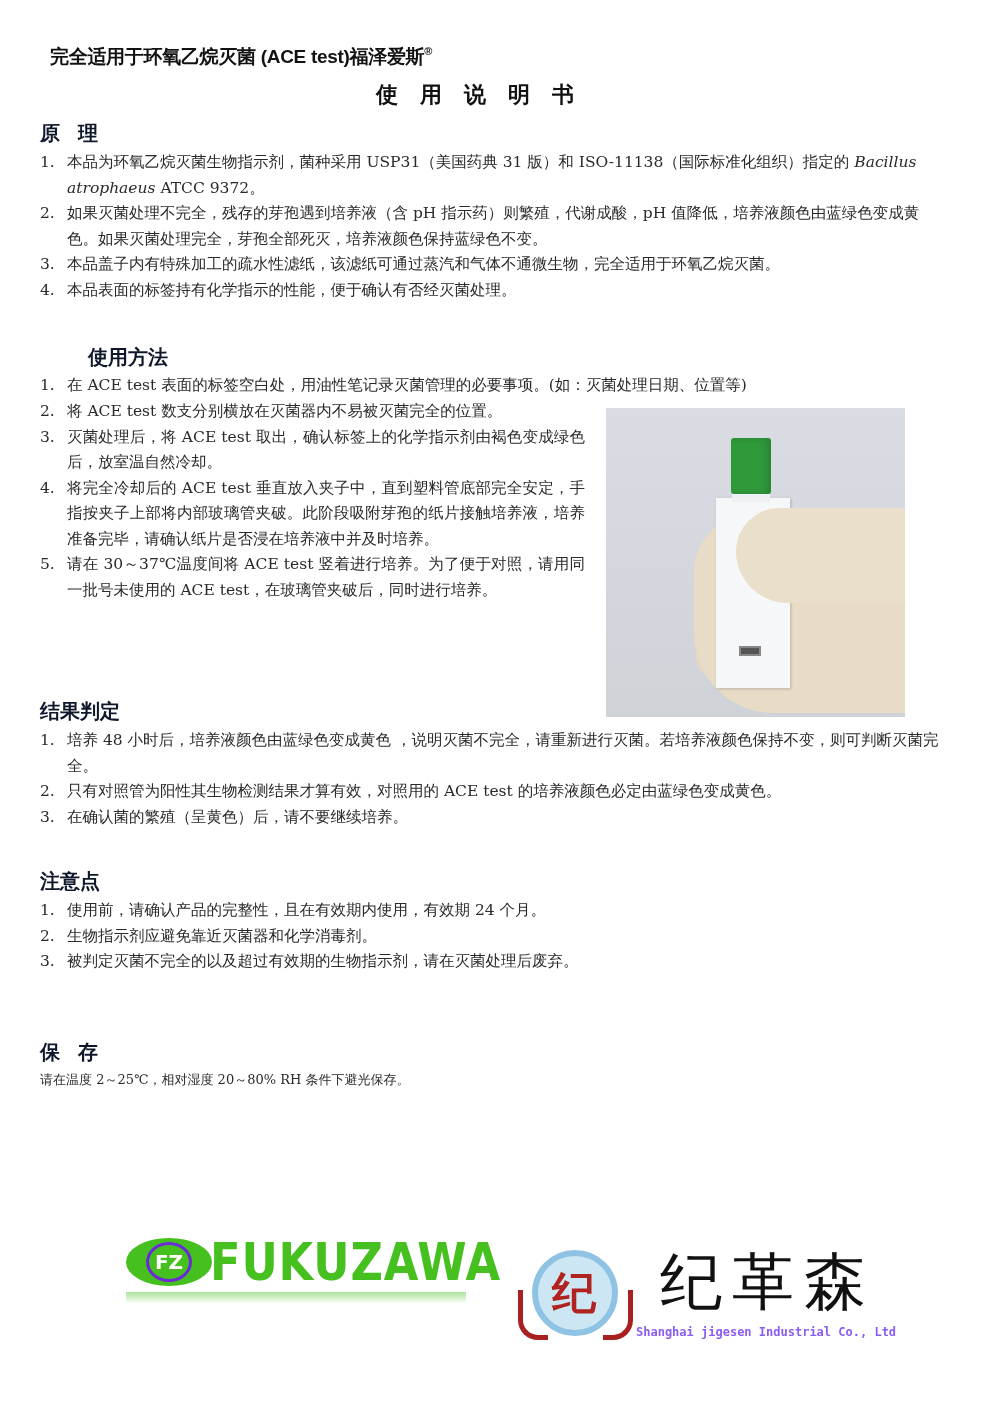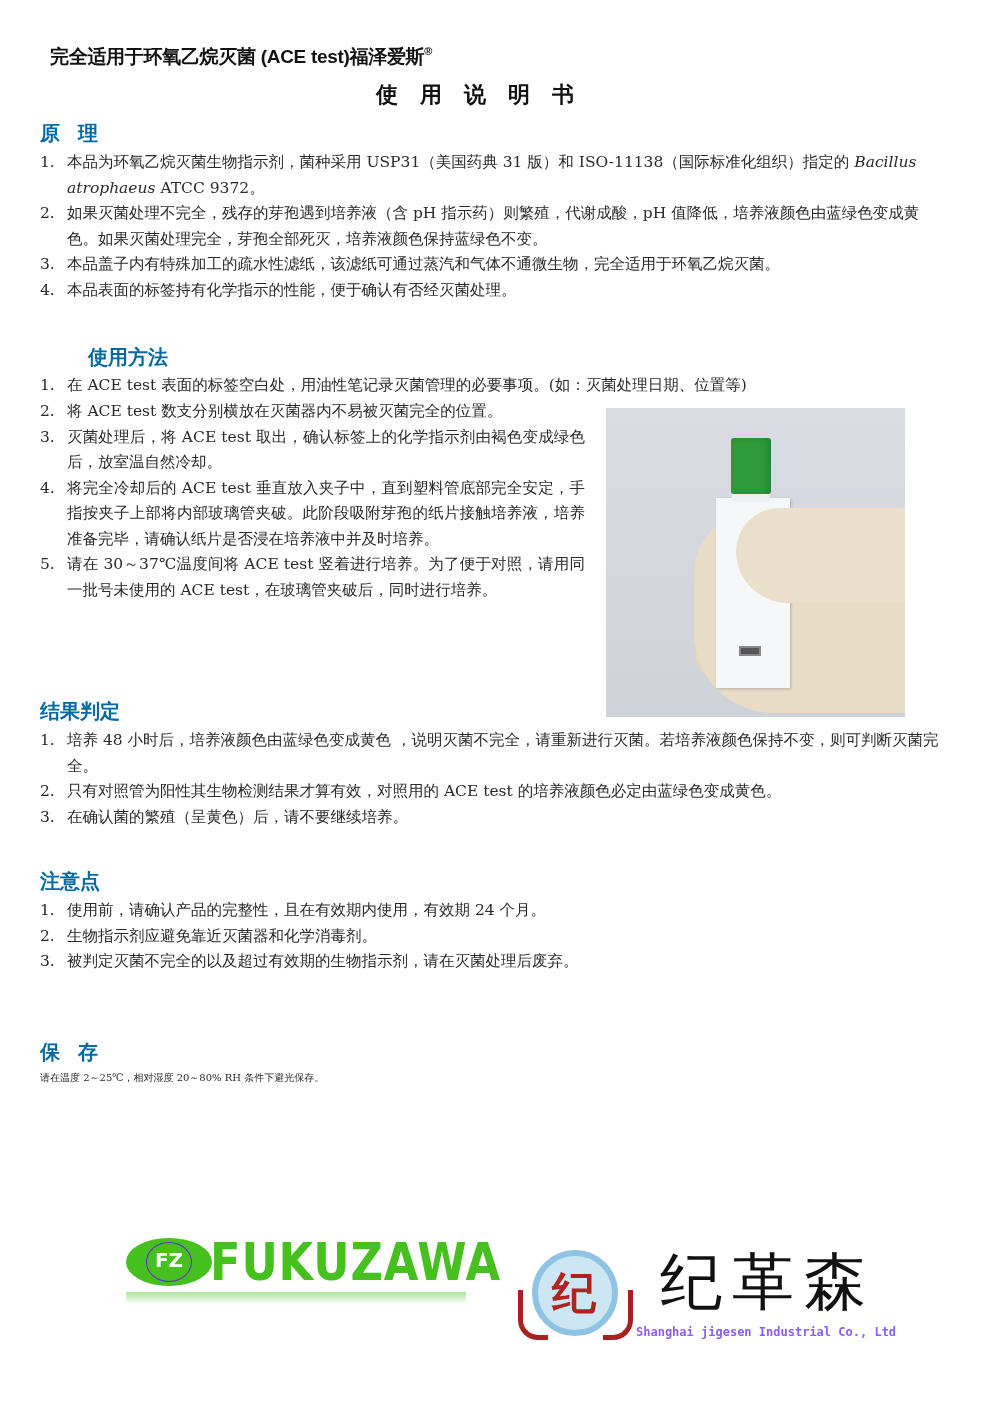--- a/index.html
+++ b/index.html
@@ -13,55 +13,55 @@
   }
   .doc-title sup { font-size: 11px; vertical-align: 8px; }
   .doc-subtitle {
     position: absolute; left: 376px; top: 80px;
     font-family: "DejaVu Sans", sans-serif; font-weight: bold; font-size: 22px;
     letter-spacing: 22px; color: #111;
   }
 
   .section-heading {
     position: absolute; left: 40px;
-    font-family: "DejaVu Sans", sans-serif; font-weight: bold; font-size: 20px; color: #0369a1;
+    font-family: "DejaVu Sans", sans-serif; font-weight: bold; font-size: 20px; color: #0f172a;
   }
   .section-heading.spaced { letter-spacing: 18px; }
 
   .list { position: absolute; left: 40px; list-style: none; font-size: 15.5px; line-height: 25.5px; color: #2a2a2a; }
   .list li { display: flex; }
   .list .num { flex: 0 0 27px; }
   .list .txt { flex: 1; }
   .list.narrow .txt { text-align: justify; }
   .list.narrow { width: 545px; }
   .list.wide { width: 910px; }
   .list .txt i { font-style: italic; }
 
-  .para { position: absolute; left: 40px; font-size: 10px; color: #2a2a2a; }
+  .para { position: absolute; left: 40px; font-size: 13px; color: #2a2a2a; }
 
   
   .photo {
     position: absolute; left: 606px; top: 408px; width: 299px; height: 309px;
     background: linear-gradient(180deg, #d9dde3 0%, #d3d7dd 60%, #cfd3d8 100%);
     overflow: hidden;
   }
   .photo .cap { position: absolute; left: 125px; top: 30px; width: 40px; height: 56px; background: #2f9a3a; border-radius: 3px; box-shadow: inset -4px 0 6px rgba(0,0,0,.15); }
   .photo .neck { position: absolute; left: 126px; top: 86px; width: 38px; height: 8px; background: #eef1f4; }
   .photo .glove { position: absolute; left: 88px; top: 105px; width: 230px; height: 200px; background: #e8dcc7; border-radius: 60px 10px 10px 80px; }
   .photo .finger1 { position: absolute; left: 90px; top: 150px; width: 40px; height: 60px; background: #e4d7c0; border-radius: 20px; }
   .photo .finger2 { position: absolute; left: 90px; top: 220px; width: 40px; height: 50px; background: #e4d7c0; border-radius: 20px; }
   .photo .card { position: absolute; left: 110px; top: 90px; width: 74px; height: 190px; background: #f6f7f8; box-shadow: 1px 1px 3px rgba(0,0,0,.2); }
   .photo .window { position: absolute; left: 133px; top: 238px; width: 22px; height: 10px; background: #555; border: 2px solid #888; }
   .photo .thumb { position: absolute; left: 130px; top: 100px; width: 180px; height: 95px; background: #eadfcb; border-radius: 50px 20px 20px 60px; }
 
   
   .fz-logo { position: absolute; left: 126px; top: 1232px; width: 345px; height: 130px; }
   .fz-word { position: absolute; left: 84px; top: 0; font-family: "DejaVu Sans", sans-serif; font-weight: bold; font-size: 52px; color: #46c01e; letter-spacing: 1px; transform: scaleX(0.86); transform-origin: left; }
   .fz-mark { position: absolute; left: 0; top: 6px; width: 86px; height: 48px; border-radius: 50%; background: #46c01e; }
-  .fz-mark-inner { position: absolute; left: 20px; top: 4px; width: 46px; height: 40px; border-radius: 50%; border: 1px solid #6d28d9; color: #fff; font-family: "DejaVu Sans", sans-serif; font-weight: bold; font-size: 20px; text-align: center; line-height: 34px; }
+  .fz-mark-inner { position: absolute; left: 20px; top: 4px; width: 46px; height: 40px; border-radius: 50%; border: 3px solid #6d28d9; color: #fff; font-family: "DejaVu Sans", sans-serif; font-weight: bold; font-size: 20px; text-align: center; line-height: 34px; }
   .fz-reflect { position: absolute; left: 0; top: 60px; width: 340px; height: 12px; background: linear-gradient(180deg, rgba(70,192,30,.45), rgba(70,192,30,0)); }
   .fz-sub { position: absolute; left: 0; top: 80px; font-family: "DejaVu Sans", sans-serif; font-size: 36px; color: #111; }
 
   .jgs-emblem { position: absolute; left: 518px; top: 1246px; width: 115px; height: 108px; }
   .jgs-circle { position: absolute; left: 14px; top: 4px; width: 86px; height: 86px; border-radius: 50%; background: #cde6f4; border: 6px solid #8fc3e3; }
   .jgs-glyph { position: absolute; left: 34px; top: 18px; font-family: "DejaVu Serif", serif; font-weight: bold; font-size: 44px; color: #b0231f; }
   .jgs-dragon-l { position: absolute; left: 0; top: 44px; width: 30px; height: 50px; border-left: 5px solid #a82020; border-bottom: 5px solid #a82020; border-radius: 0 0 0 20px; }
   .jgs-dragon-r { position: absolute; right: 0; top: 44px; width: 30px; height: 50px; border-right: 5px solid #a82020; border-bottom: 5px solid #a82020; border-radius: 0 0 20px 0; }
   .jgs-name { position: absolute; left: 660px; top: 1240px; font-family: "DejaVu Serif", serif; font-size: 62px; color: #111; letter-spacing: 10px; text-align: right; }
   .jgs-en { position: absolute; left: 636px; top: 1325px; font-family: "DejaVu Sans Mono", monospace; font-weight: bold; font-size: 12px; color: #8b5cf6; }

